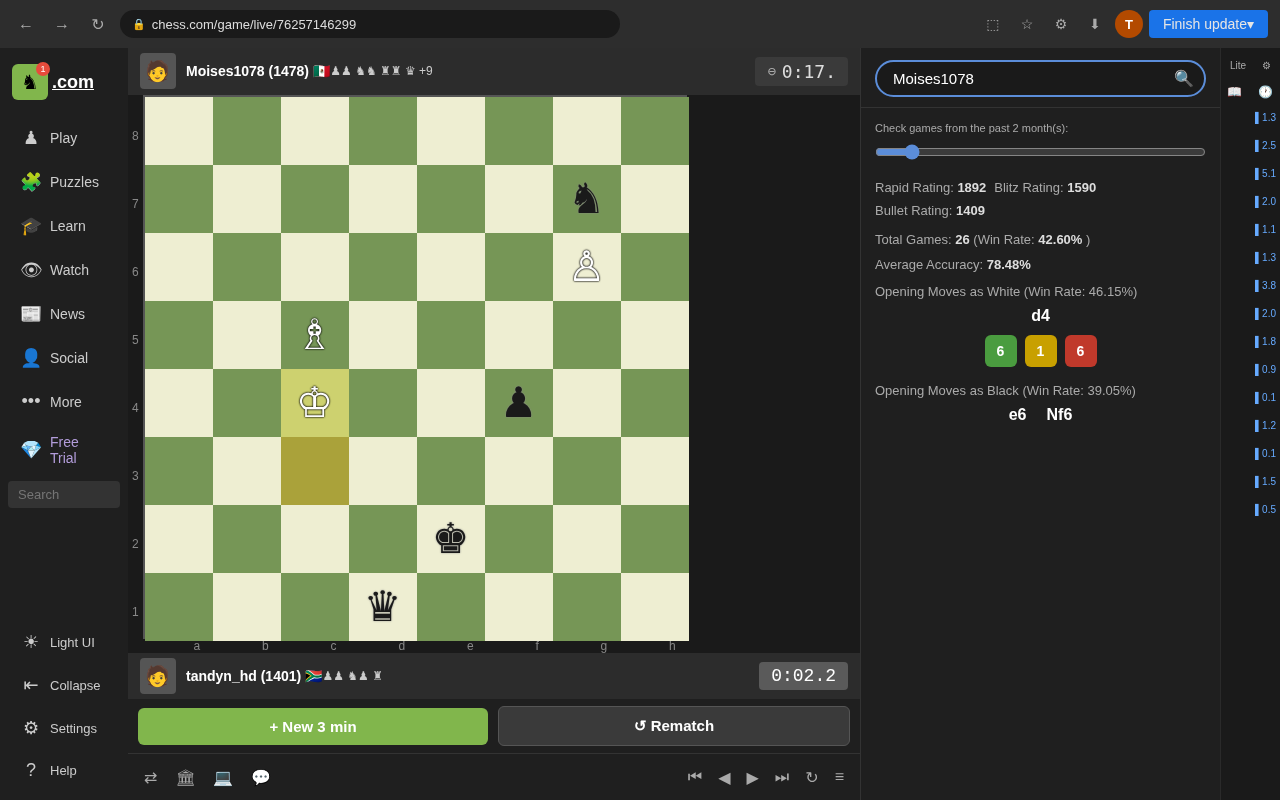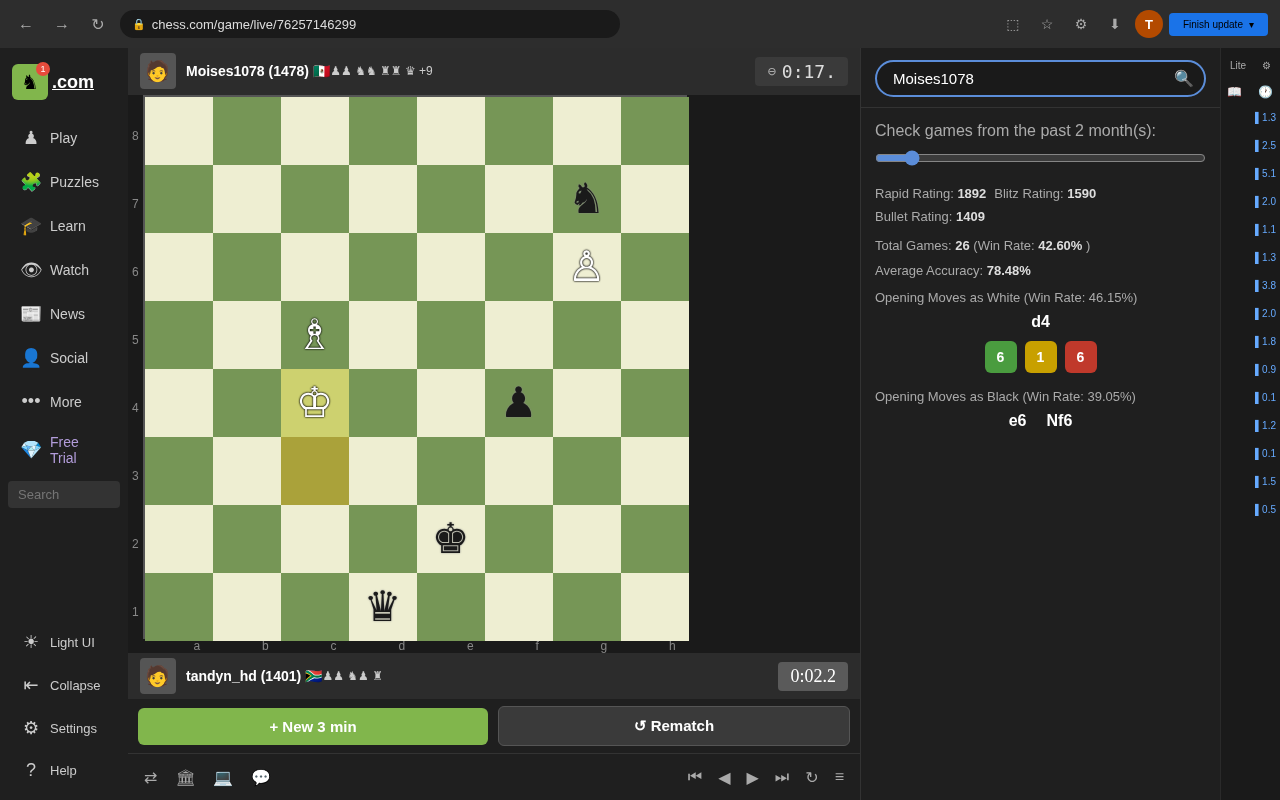--- a/index.html
+++ b/index.html
@@ -46,27 +46,27 @@
     }
     .profile-circle {
       width: 28px; height: 28px;
       background: #b34a00;
       border-radius: 50%;
       display: flex; align-items: center; justify-content: center;
       color: white; font-size: 13px; font-weight: bold;
     }
     .finish-update-btn {
       background: #1a73e8;
-      color: #000000;
+      color: #e5e5e5;
       border: none;
       padding: 6px 14px;
       border-radius: 4px;
-      font-size: 10px;
+      font-size: 14px;
       cursor: pointer;
-      display: flex; align-items: center; gap: 6px;
+      display: flex; align-items: center; 
     }
 
     
     .main-content {
       display: flex;
       flex: 1;
       overflow: hidden;
     }
 
     
@@ -227,21 +227,21 @@
       padding: 0 12px;
       gap: 10px;
     }
     .bottom-clock {
       margin-left: auto;
       background: #5a5a5a;
       color: #fff;
       padding: 4px 12px;
       border-radius: 4px;
       font-size: 18px;
-      font-family: Liberation Serif, serif;
+      font-family: Liberation Mono, monospace;
     }
 
     
     .action-bar {
       height: 60px;
       background: #1f1f1f;
       display: flex; align-items: center;
       padding: 0 10px;
       gap: 10px;
     }
@@ -317,21 +317,21 @@
       background: none;
       border: none;
       color: #aaa;
       cursor: pointer;
       font-size: 16px;
     }
     .panel-content {
       padding: 14px;
     }
     .months-label {
-      color: #aaa; font-size: 16px; margin-bottom: 10px;
+      color: #aaa; font-size: 11px; margin-bottom: 10px;
     }
     .slider-container { margin-bottom: 16px; }
     .slider {
       width: 100%;
       accent-color: #5b8dd9;
     }
     .stats-row {
       color: #ccc; font-size: 13px; margin-bottom: 14px;
       display: flex; flex-wrap: wrap; gap: 8px;
     }

